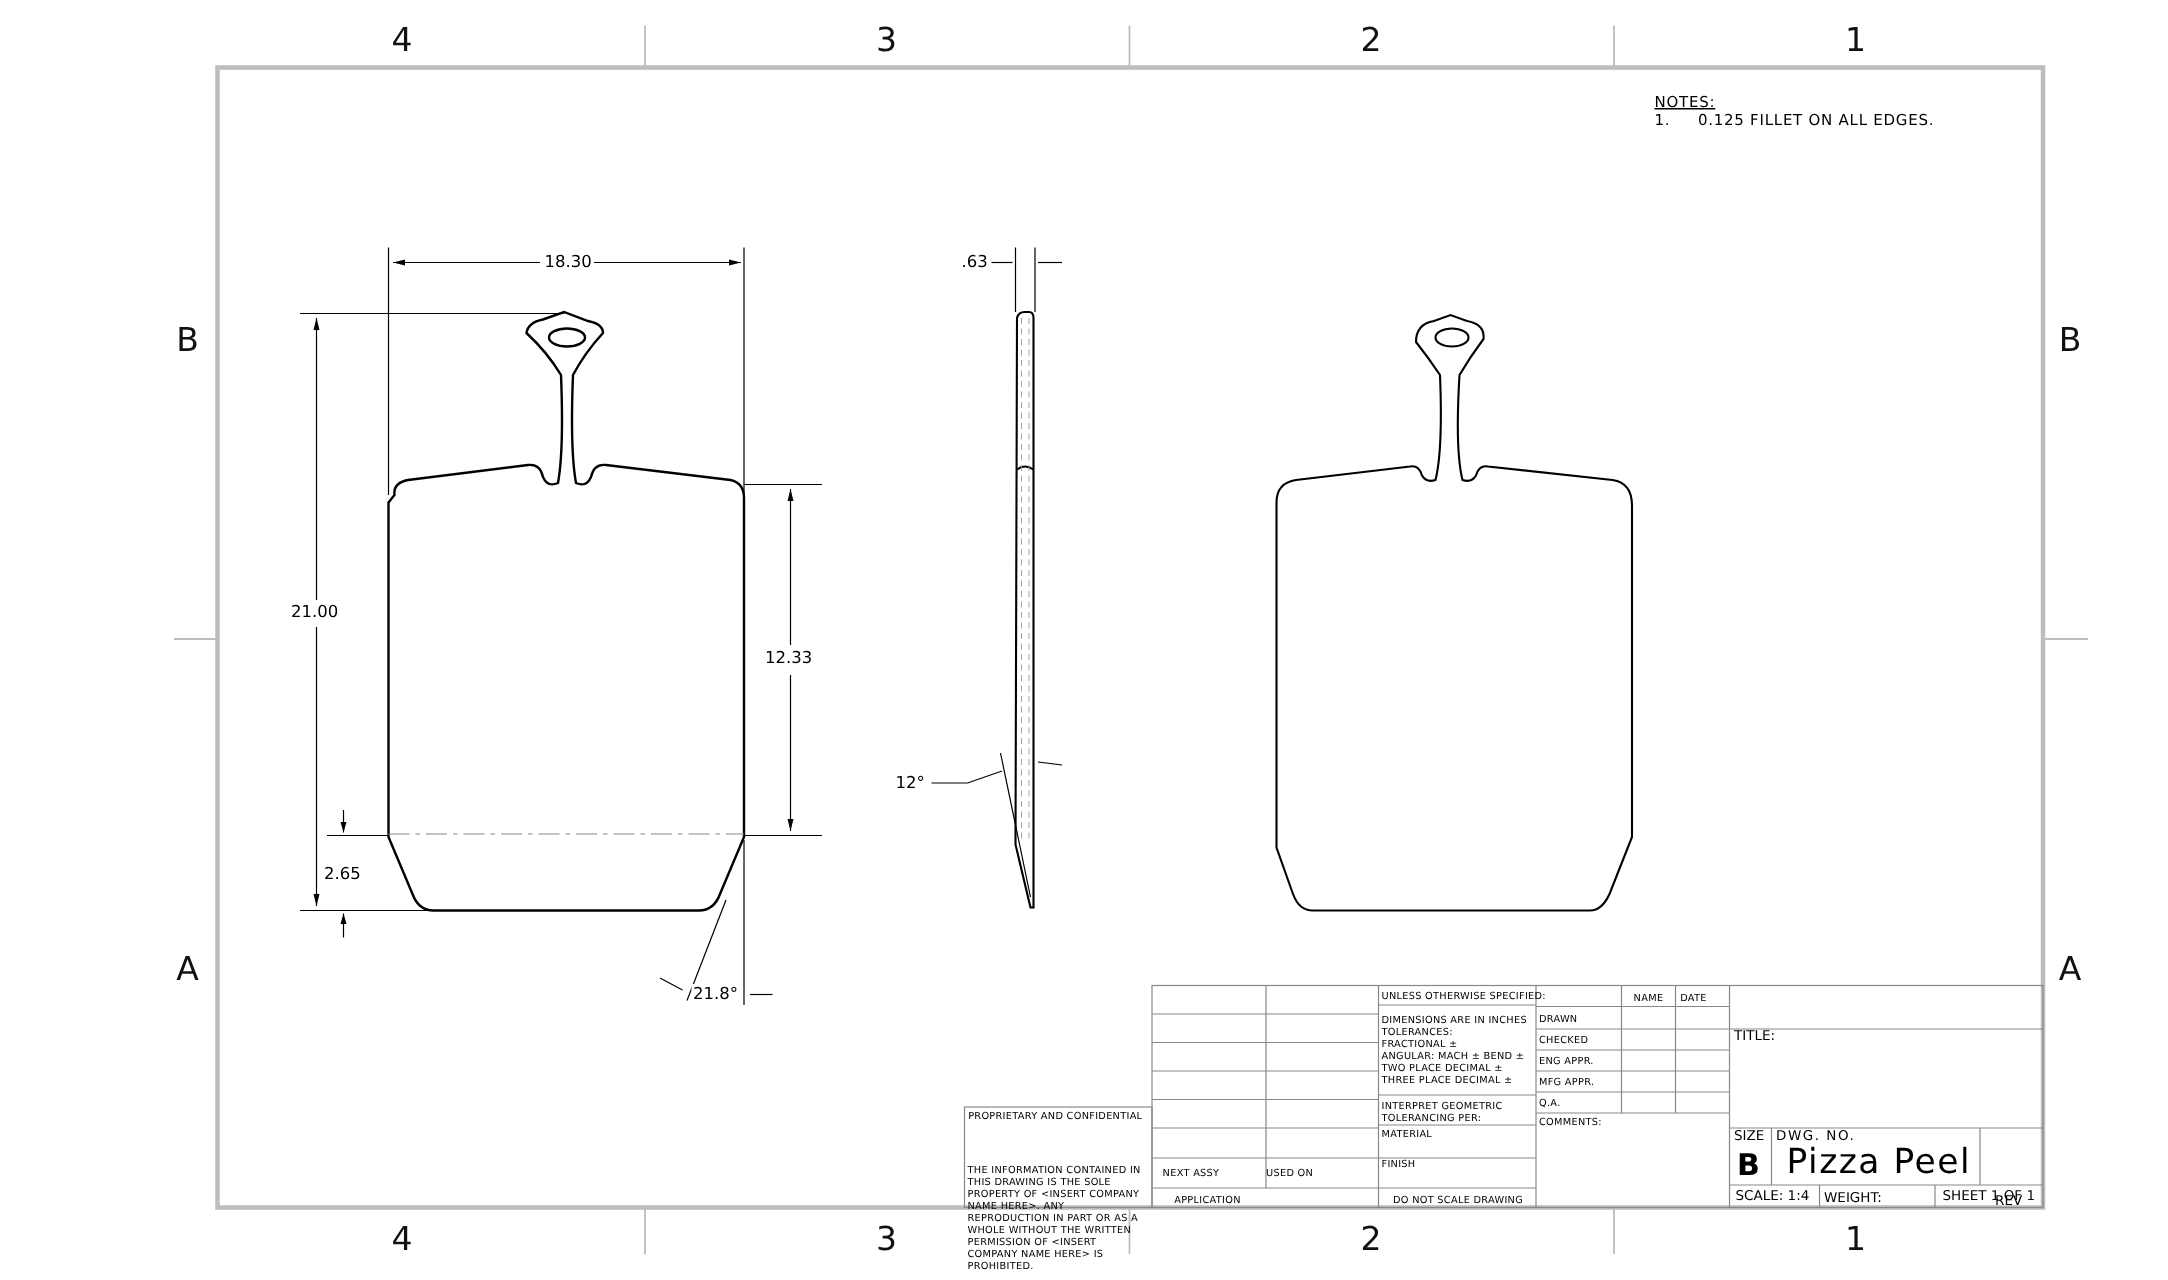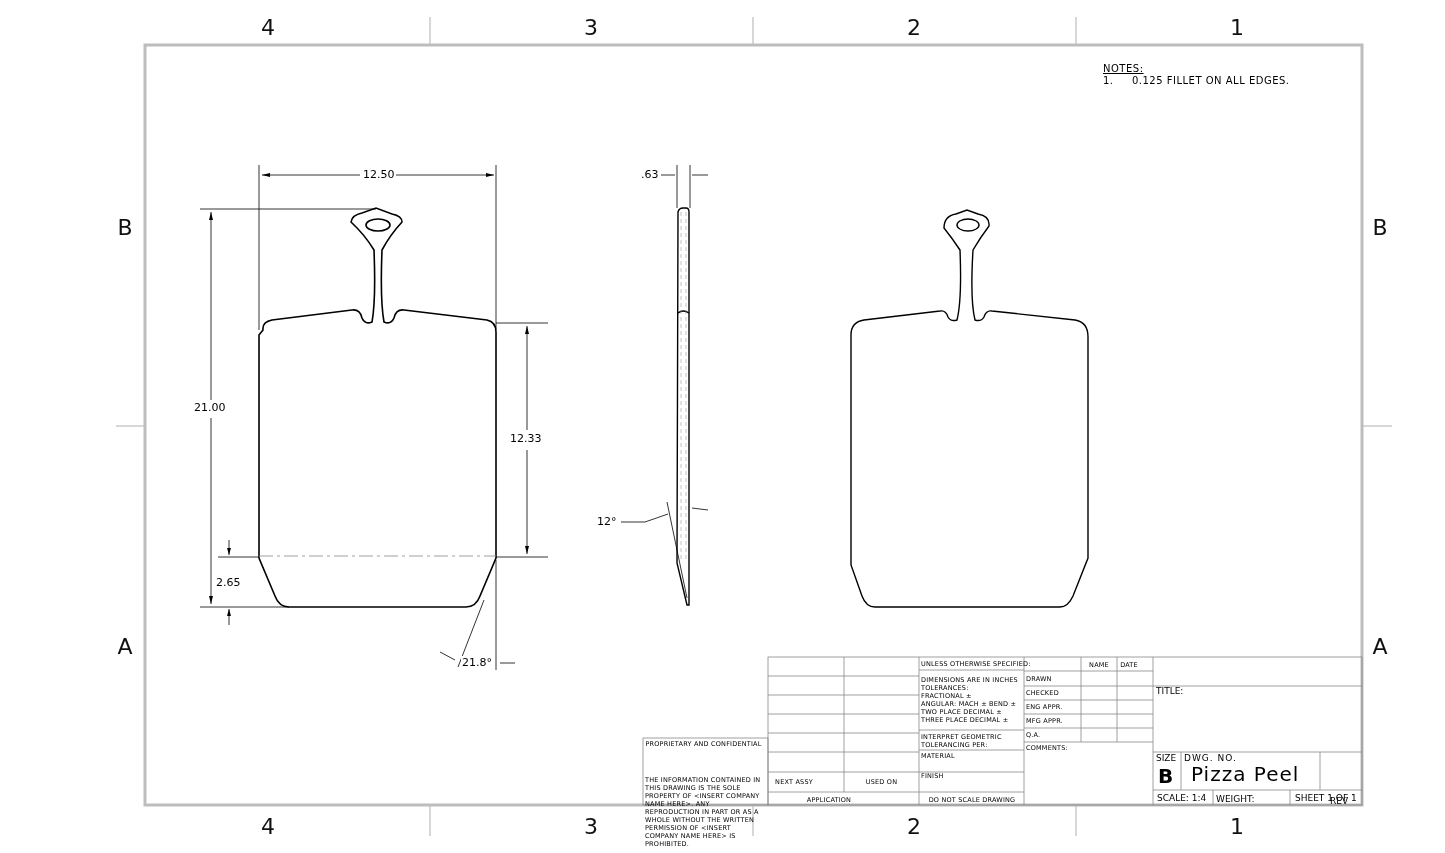--- a/index.html
+++ b/index.html
@@ -135,33 +135,33 @@
 <div class="zone" style="left:899px;top:814px">2</div>
 <div class="zone" style="left:1222px;top:814px">1</div>
 <div class="zone" style="left:110px;top:215px">B</div>
 <div class="zone" style="left:110px;top:634px">A</div>
 <div class="zone" style="left:1365px;top:215px">B</div>
 <div class="zone" style="left:1365px;top:634px">A</div>
 
 <div class="note" style="left:1103px;top:63px;text-decoration:underline">NOTES:</div>
 <div class="note" style="left:1103px;top:75px;white-space:pre">1.     0.125 FILLET ON ALL EDGES.</div>
 
-<div class="dim" style="left:362px;top:168px">12.50</div>
+<div class="dim" style="left:362px;top:168px">18.30</div>
 <div class="dim" style="left:193px;top:401px">21.00</div>
 <div class="dim" style="left:509px;top:432px">12.33</div>
 <div class="dim" style="left:215px;top:576px">2.65</div>
 <div class="dim" style="left:461px;top:656px">21.8°</div>
 <div class="dim" style="left:640px;top:168px">.63</div>
 <div class="dim" style="left:596px;top:515px">12°</div>
 
 <div class="tb" style="left:645px;top:740px;width:117px;text-align:center">PROPRIETARY AND CONFIDENTIAL</div>
 <div class="tb" style="left:645px;top:776px;width:121px">THE INFORMATION CONTAINED IN THIS DRAWING IS THE SOLE PROPERTY OF &lt;INSERT COMPANY NAME HERE&gt;. ANY REPRODUCTION IN PART OR AS A WHOLE WITHOUT THE WRITTEN PERMISSION OF &lt;INSERT COMPANY NAME HERE&gt; IS PROHIBITED.</div>
 <div class="tb" style="left:768px;top:778px;width:52px;text-align:center">NEXT ASSY</div>
-<div class="tb" style="left:844px;top:778px;width:75px;text-align:center">USED ON</div>
-<div class="tb" style="left:768px;top:796px;width:122px;text-align:center">APPLICATION</div>
+<div class="tb" style="left:844px;top:778px;width:75px;">USED ON</div>
+<div class="tb" style="left:744px;top:796px;width:122px;text-align:center">APPLICATION</div>
 <div class="tb" style="left:921px;top:660px">UNLESS OTHERWISE SPECIFIED:</div>
 <div class="tb" style="left:921px;top:676px">DIMENSIONS ARE IN INCHES</div>
 <div class="tb" style="left:921px;top:684px">TOLERANCES:</div>
 <div class="tb" style="left:921px;top:692px">FRACTIONAL ±</div>
 <div class="tb" style="left:921px;top:700px">ANGULAR: MACH ±    BEND ±</div>
 <div class="tb" style="left:921px;top:708px">TWO PLACE DECIMAL   ±</div>
 <div class="tb" style="left:921px;top:716px">THREE PLACE DECIMAL  ±</div>
 <div class="tb" style="left:921px;top:733px">INTERPRET GEOMETRIC</div>
 <div class="tb" style="left:921px;top:741px">TOLERANCING PER:</div>
 <div class="tb" style="left:921px;top:752px">MATERIAL</div>
@@ -172,17 +172,17 @@
 <div class="tb" style="left:1026px;top:675px">DRAWN</div>
 <div class="tb" style="left:1026px;top:689px">CHECKED</div>
 <div class="tb" style="left:1026px;top:703px">ENG APPR.</div>
 <div class="tb" style="left:1026px;top:717px">MFG APPR.</div>
 <div class="tb" style="left:1026px;top:731px">Q.A.</div>
 <div class="tb" style="left:1026px;top:744px">COMMENTS:</div>
 <div class="tbm" style="left:1156px;top:686px">TITLE:</div>
 <div class="tbm" style="left:1156px;top:753px">SIZE</div>
 <div style="position:absolute;left:1158px;top:764px;font-size:20px;font-weight:bold">B</div>
 <div class="tbm" style="left:1184px;top:753px;letter-spacing:1px">DWG. NO.</div>
-<div style="position:absolute;left:1191px;top:762px;font-size:20px;letter-spacing:1px">Pizza Peel</div>
+<div style="position:absolute;left:1191px;top:762px;font-size:23px;letter-spacing:1px">Pizza Peel</div>
 <div class="tbm" style="left:1330px;top:796px">REV</div>
 <div class="tbm" style="left:1157px;top:793px">SCALE: 1:4</div>
 <div class="tbm" style="left:1216px;top:794px">WEIGHT:</div>
 <div class="tbm" style="left:1295px;top:793px">SHEET 1 OF 1</div>
 
 </body></html>

